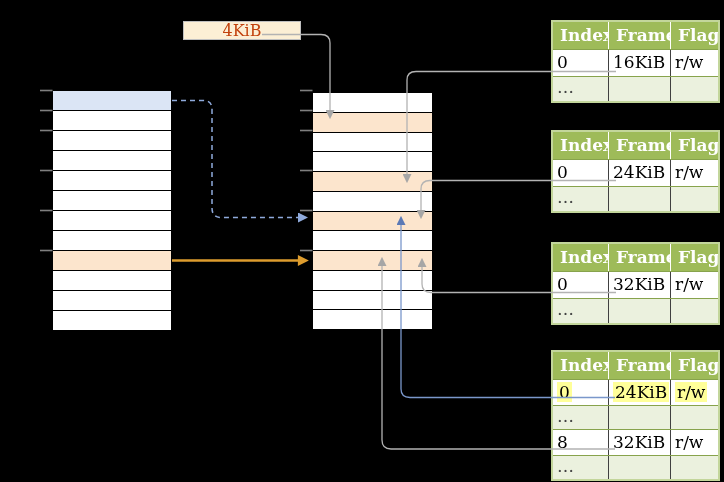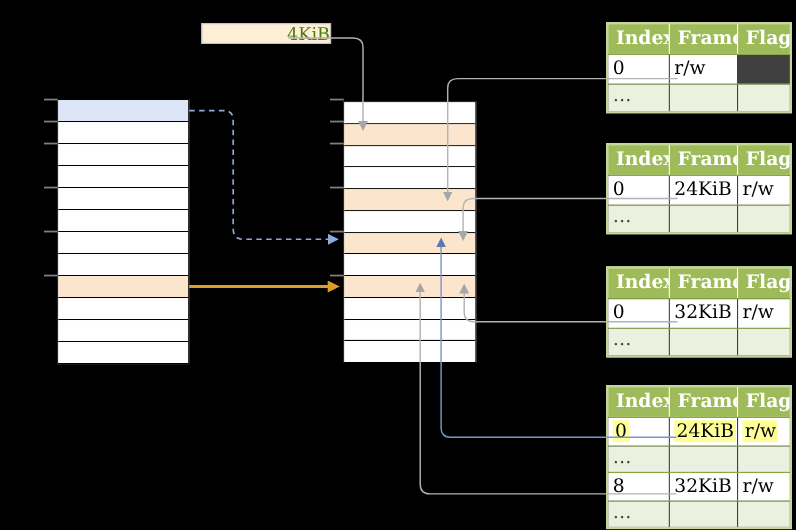--- a/index.html
+++ b/index.html
@@ -7,22 +7,22 @@
     width:724px;height:482px;position:relative;overflow:hidden;
     background:var(--background,#000);
     font-family:"DejaVu Serif","Liberation Serif",serif;
   }
   #stage{position:absolute;inset:0;width:724px;height:482px;}
 
   
   .sizelabel{
     position:absolute;left:183px;top:21px;width:118px;height:19px;
     background:var(--label_fill);border:1px solid var(--label_border);
-    box-sizing:border-box;display:flex;align-items:center;justify-content:flex-end;
-    font-size:16px;color:#4d7c0f;
+    box-sizing:border-box;display:flex;align-items:center;justify-content:center;
+    font-size:16px;color:#c2410c;
   }
 
   
   .memcol{
     position:absolute;box-sizing:border-box;border:1px solid var(--column_border);
     display:flex;flex-direction:column;background:#fff;
   }
   #vmcol{left:52px;top:90px;width:120px;height:241px;}
   #pmcol{left:312px;top:92px;width:121px;height:238px;}
   .mrow{flex:1;background:var(--row_white);border-bottom:1px solid var(--column_border);}
@@ -106,20 +106,21 @@
   </div>
 
   <div class="ptable" id="pt1">
     <div class="trow thead">
       <div class="th">Index</div>
       <div class="th">Frame</div>
       <div class="th">Flags</div>
     </div>
     <div class="trow tdata">
       <div class="td">0</div>
+      <div class="td">16KiB</div>
       <div class="td">r/w</div>
     </div>
     <div class="trow tdots">
       <div class="td">…</div>
       <div class="td"></div>
       <div class="td"></div>
     </div>
   </div>
 
   <div class="ptable" id="pt2">

